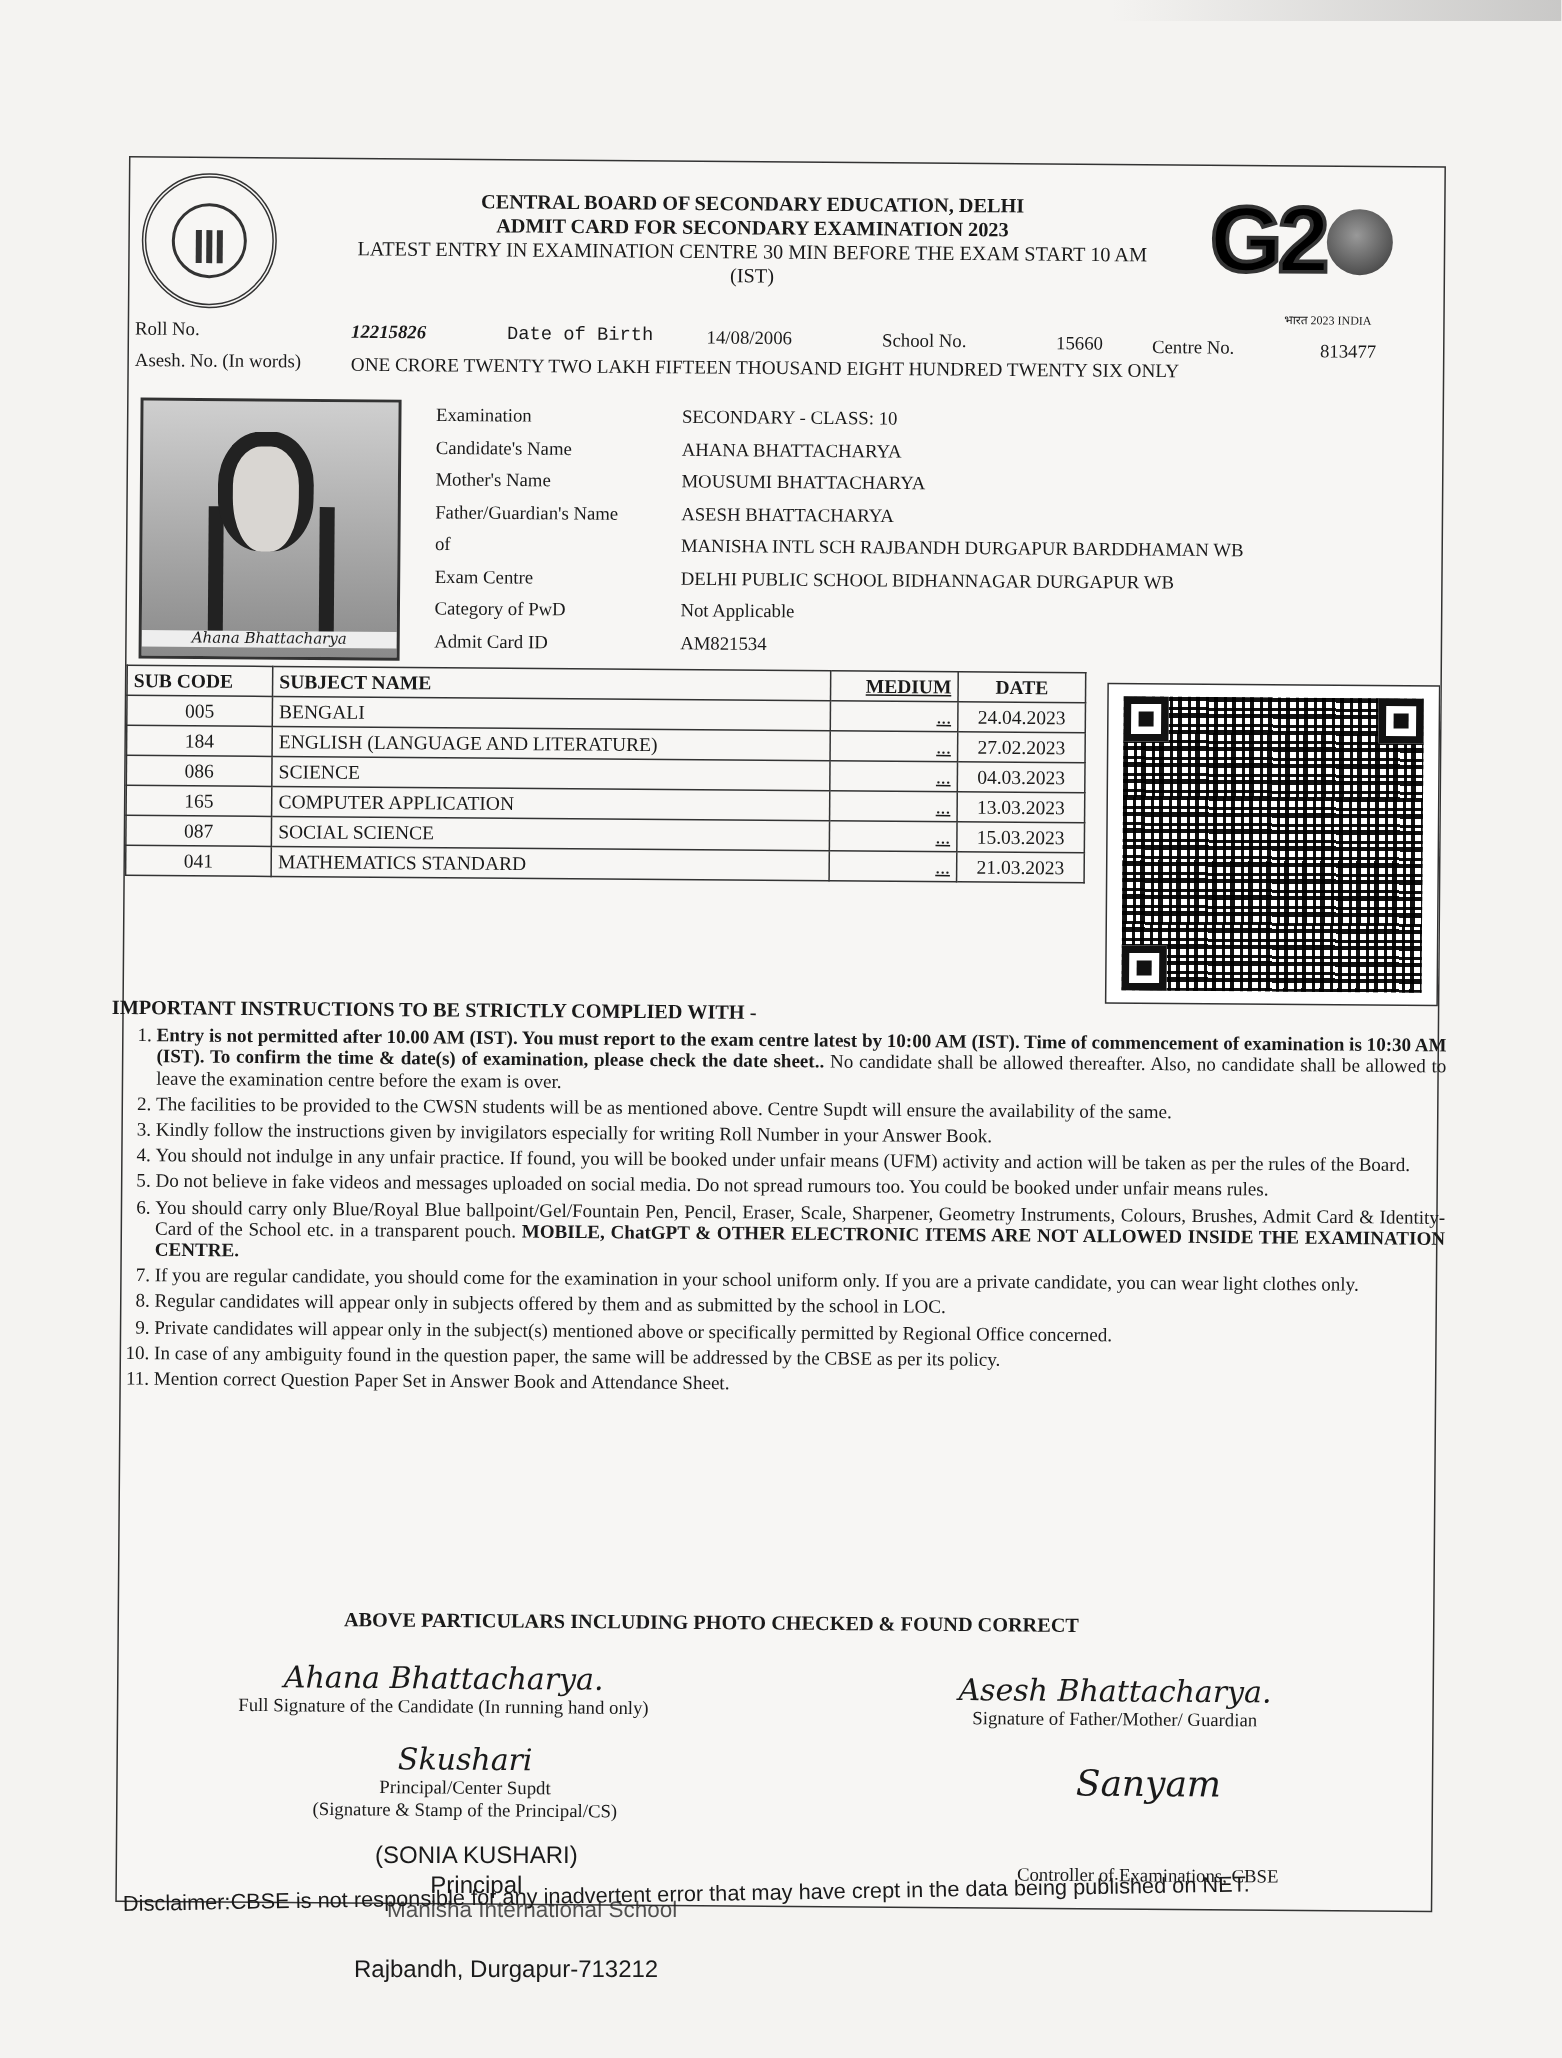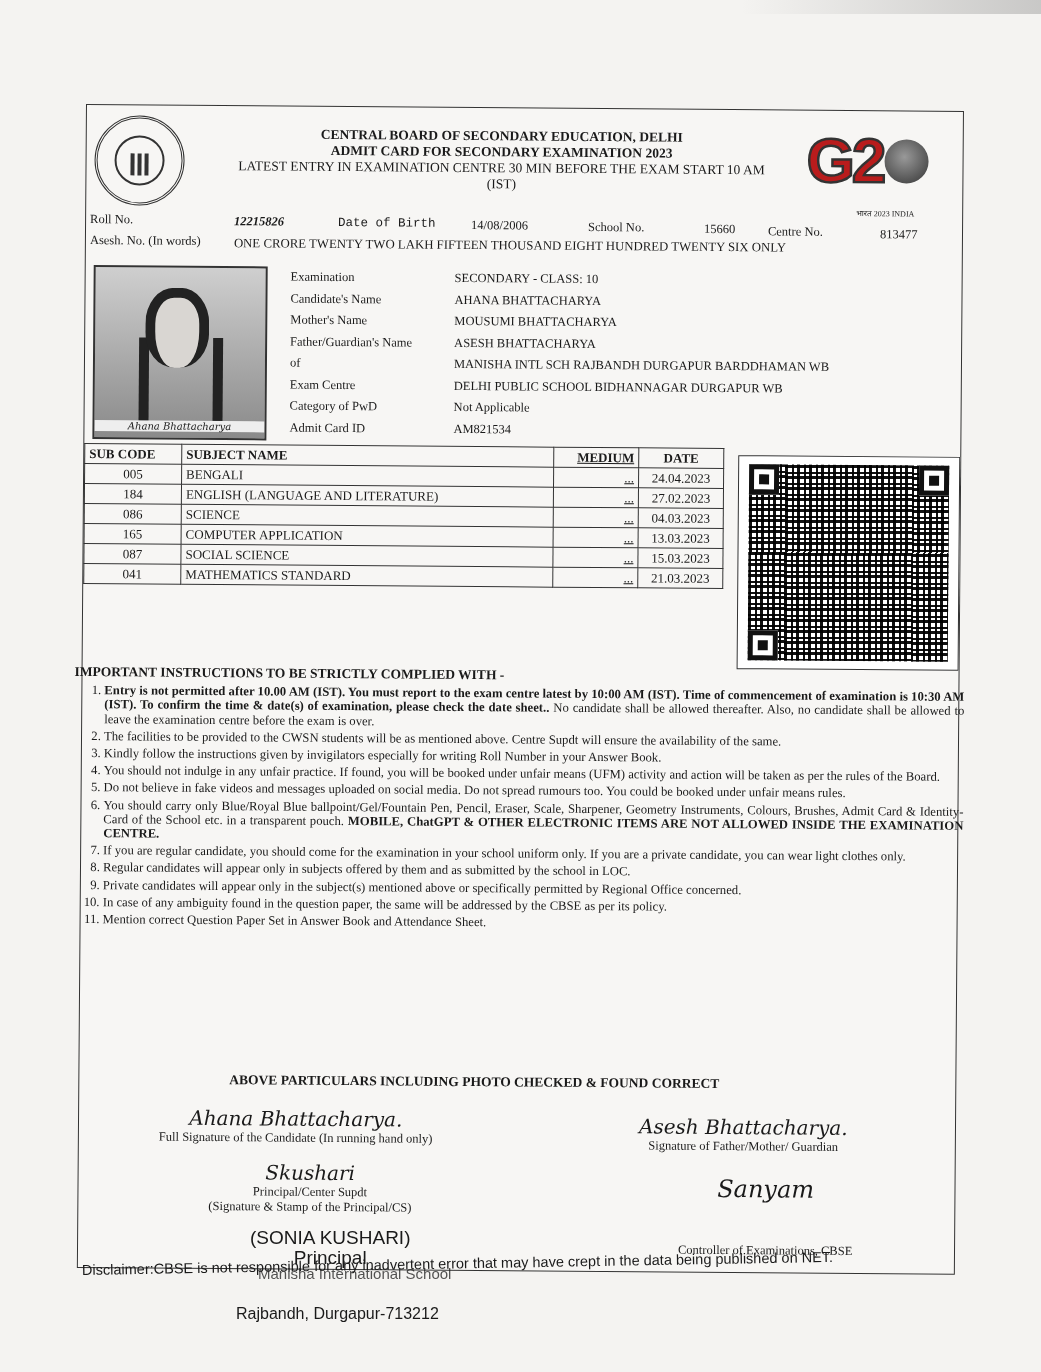--- a/index.html
+++ b/index.html
@@ -31,21 +31,21 @@
   }
   .logo-left .bar { width: 4px; height: 22px; background: #333; }
   .header-text {
     position: absolute; left: 100px; top: 20px; width: 630px; text-align: center;
     font-size: 13.5px; line-height: 16px;
   }
   .header-text .b { font-weight: bold; }
   .g20 {
     position: absolute; left: 720px; top: 20px; width: 130px; height: 80px;
   }
-  .g20 .txt { font-family: "Liberation Sans", sans-serif; font-size: 62px; color: #b91c1c; -webkit-text-stroke: 2.5px #333; font-weight: bold; letter-spacing: -3px; position: absolute; left: 0; top: -6px; }
+  .g20 .txt { font-family: "Liberation Sans", sans-serif; font-size: 62px; color: #000000; -webkit-text-stroke: 2.5px #333; font-weight: bold; letter-spacing: -3px; position: absolute; left: 0; top: -6px; }
   .g20 .globe { position: absolute; left: 78px; top: 8px; width: 44px; height: 44px; border-radius: 50%; background: radial-gradient(circle at 45% 40%, #999, #333); }
   .g20 .sub { position: absolute; left: 50px; top: 76px; font-size: 8px; }
   .row-info { position: absolute; font-size: 12.5px; white-space: nowrap; }
   .photo {
     position: absolute; left: 8px; top: 160px; width: 170px; height: 170px;
     border: 2px solid #333; background: linear-gradient(#cfcfcf, #8a8a8a);
     overflow: hidden;
   }
   .photo .head { position: absolute; left: 50px; top: 20px; width: 64px; height: 80px; border-radius: 45%; background: #d9d6d2; border: 10px solid #222; border-bottom: none; box-sizing: border-box; }
   .photo .plait-l, .photo .plait-r { position: absolute; top: 70px; width: 10px; height: 90px; background: #222; }
@@ -80,21 +80,21 @@
   .qr .finder { position: absolute; width: 30px; height: 30px; border: 5px solid #111; background: #fff; box-sizing: border-box; }
   .qr .finder::after { content: ""; position: absolute; left: 5px; top: 5px; width: 10px; height: 10px; background: #111; }
   .instructions { position: absolute; left: -8px; top: 560px; width: 890px; font-size: 12.7px; line-height: 14.2px; }
   .instructions .ititle { font-weight: bold; font-size: 13.5px; margin-bottom: 4px; }
   .instructions ol { margin: 0; padding-left: 30px; }
   .instructions li { margin-bottom: 3px; text-align: justify; }
   .instructions .bold { font-weight: bold; }
   .checked { position: absolute; left: 150px; top: 966px; font-weight: bold; font-size: 13.5px; }
   .sig { position: absolute; font-size: 12.5px; text-align: center; }
   .sig .hand { font-family: "DejaVu Serif", serif; font-style: italic; font-size: 20px; }
-  .stamp { position: absolute; font-family: "Liberation Sans", sans-serif; font-size: 19px; text-align: center; line-height: 20px; }
+  .stamp { position: absolute; font-family: "Liberation Sans", sans-serif; font-size: 16px; text-align: center; line-height: 20px; }
   .disclaimer { position: absolute; left: 82px; top: 1262px; font-family: "Liberation Sans", sans-serif; font-size: 14.5px; white-space: nowrap; transform: rotate(-1deg); transform-origin: left; }
 </style>
 </head>
 <body>
 
 <div class="page-shadow"></div>
 
 <div class="card">
 
   <div class="logo-left">

